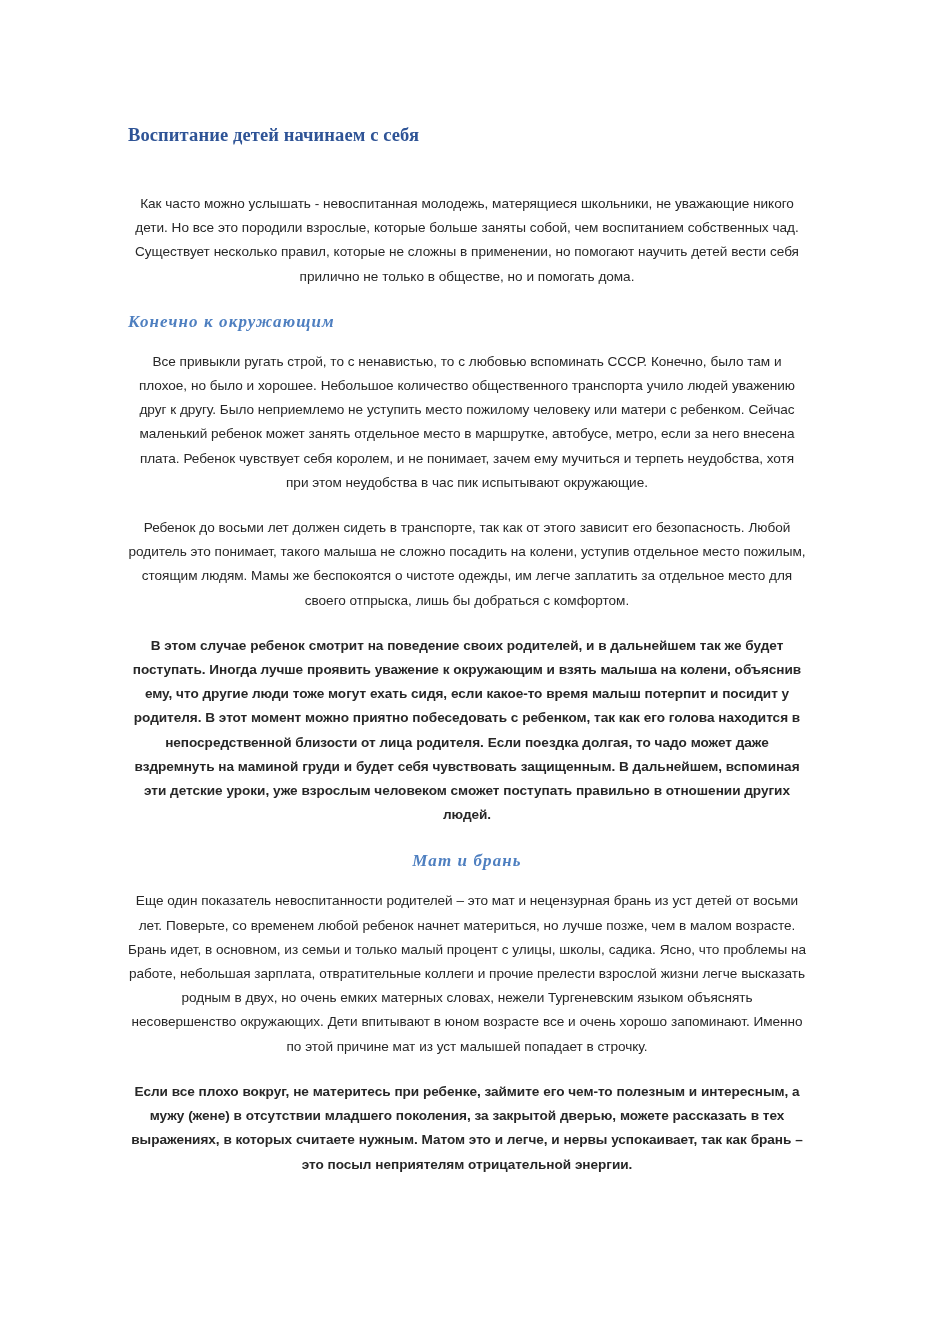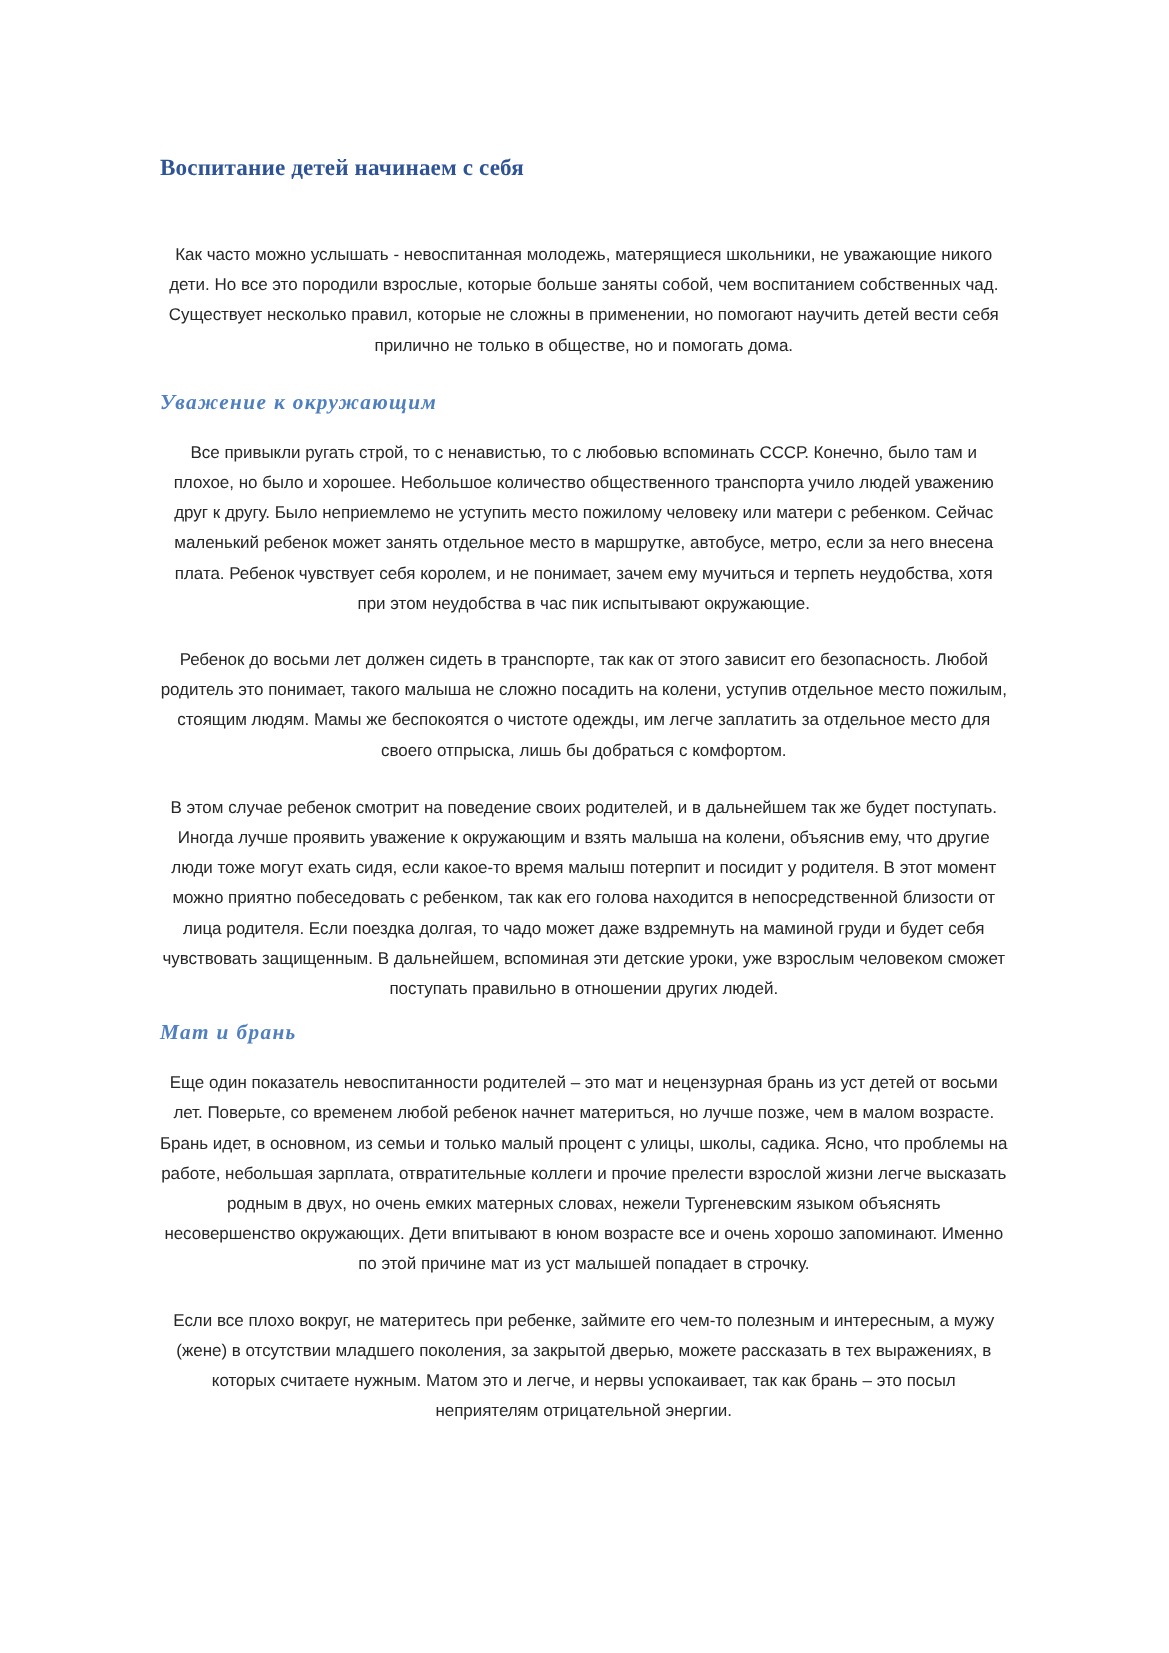--- a/index.html
+++ b/index.html
@@ -40,49 +40,51 @@
   .section-heading {
     font-family: "Liberation Serif", "DejaVu Serif", serif;
     font-style: italic;
     font-size: 17px;
     line-height: 24px;
     color: #4e7fc0;
     margin: 0 0 16px 0;
     letter-spacing: 1.1px;
   }
   .section-heading.gap-top {
-    margin-top: 11px;
+    margin-top: 22px;
+    text-align: center;
   }
   p.body-par {
     font-family: "Liberation Sans", sans-serif;
     font-size: 13.6px;
     line-height: 24.2px;
     color: #272727;
     margin: 0 0 21px 0;
     text-align: center;
     letter-spacing: -0.04px;
     word-spacing: 0.1px;
   }
   p.body-par:last-child {
     margin-bottom: 0;
+    font-weight: bold;
   }
   .sec-block { margin: 0; padding: 0; }
 </style>
 </head>
 <body>
 
 <div class="page">
   <div class="content">
 
     <h1 class="doc-title">Воспитание детей начинаем с себя</h1>
 
     <p class="body-par">Как часто можно услышать - невоспитанная молодежь, матерящиеся школьники, не уважающие никого дети. Но все это породили взрослые, которые больше заняты собой, чем воспитанием собственных чад. Существует несколько правил, которые не сложны в применении, но помогают научить детей вести себя прилично не только в обществе, но и помогать дома.</p>
 
     <div class="sec-block">
-      <h2 class="section-heading">Уважение к окружающим</h2>
+      <h2 class="section-heading">Конечно к окружающим</h2>
       <p class="body-par">Все привыкли ругать строй, то с ненавистью, то с любовью вспоминать СССР. Конечно, было там и плохое, но было и хорошее. Небольшое количество общественного транспорта учило людей уважению друг к другу. Было неприемлемо не уступить место пожилому человеку или матери с ребенком. Сейчас маленький ребенок может занять отдельное место в маршрутке, автобусе, метро, если за него внесена плата. Ребенок чувствует себя королем, и не понимает, зачем ему мучиться и терпеть неудобства, хотя при этом неудобства в час пик испытывают окружающие.</p>
       <p class="body-par">Ребенок до восьми лет должен сидеть в транспорте, так как от этого зависит его безопасность. Любой родитель это понимает, такого малыша не сложно посадить на колени, уступив отдельное место пожилым, стоящим людям. Мамы же беспокоятся о чистоте одежды, им легче заплатить за отдельное место для своего отпрыска, лишь бы добраться с комфортом.</p>
       <p class="body-par">В этом случае ребенок смотрит на поведение своих родителей, и в дальнейшем так же будет поступать.  Иногда лучше проявить уважение к окружающим и взять малыша на колени, объяснив ему, что другие люди тоже могут ехать сидя, если какое-то время малыш потерпит и посидит у родителя. В этот момент можно приятно побеседовать с ребенком, так как его голова находится в непосредственной близости от лица родителя. Если поездка долгая, то чадо может даже вздремнуть на маминой груди и будет себя чувствовать защищенным. В дальнейшем, вспоминая эти детские уроки, уже взрослым человеком сможет поступать правильно в отношении других людей.</p>
     </div>
 
     <div class="sec-block">
       <h2 class="section-heading gap-top">Мат и брань</h2>
       <p class="body-par">Еще один показатель невоспитанности родителей – это мат и нецензурная брань из уст детей от восьми лет. Поверьте, со временем любой ребенок начнет материться, но лучше позже, чем в малом возрасте. Брань идет, в основном, из семьи и только малый процент с улицы, школы, садика. Ясно, что проблемы на работе, небольшая зарплата, отвратительные коллеги и прочие прелести взрослой жизни легче высказать родным в двух, но очень емких матерных словах, нежели Тургеневским языком объяснять несовершенство окружающих. Дети впитывают в юном возрасте все и очень хорошо запоминают. Именно по этой причине мат из уст малышей попадает в строчку.</p>
       <p class="body-par">Если все плохо вокруг, не материтесь при ребенке, займите его чем-то полезным и интересным, а мужу (жене) в отсутствии младшего поколения, за закрытой дверью, можете рассказать в тех выражениях, в которых считаете нужным. Матом это и легче, и нервы успокаивает, так как брань – это посыл неприятелям отрицательной энергии.</p>
     </div>

